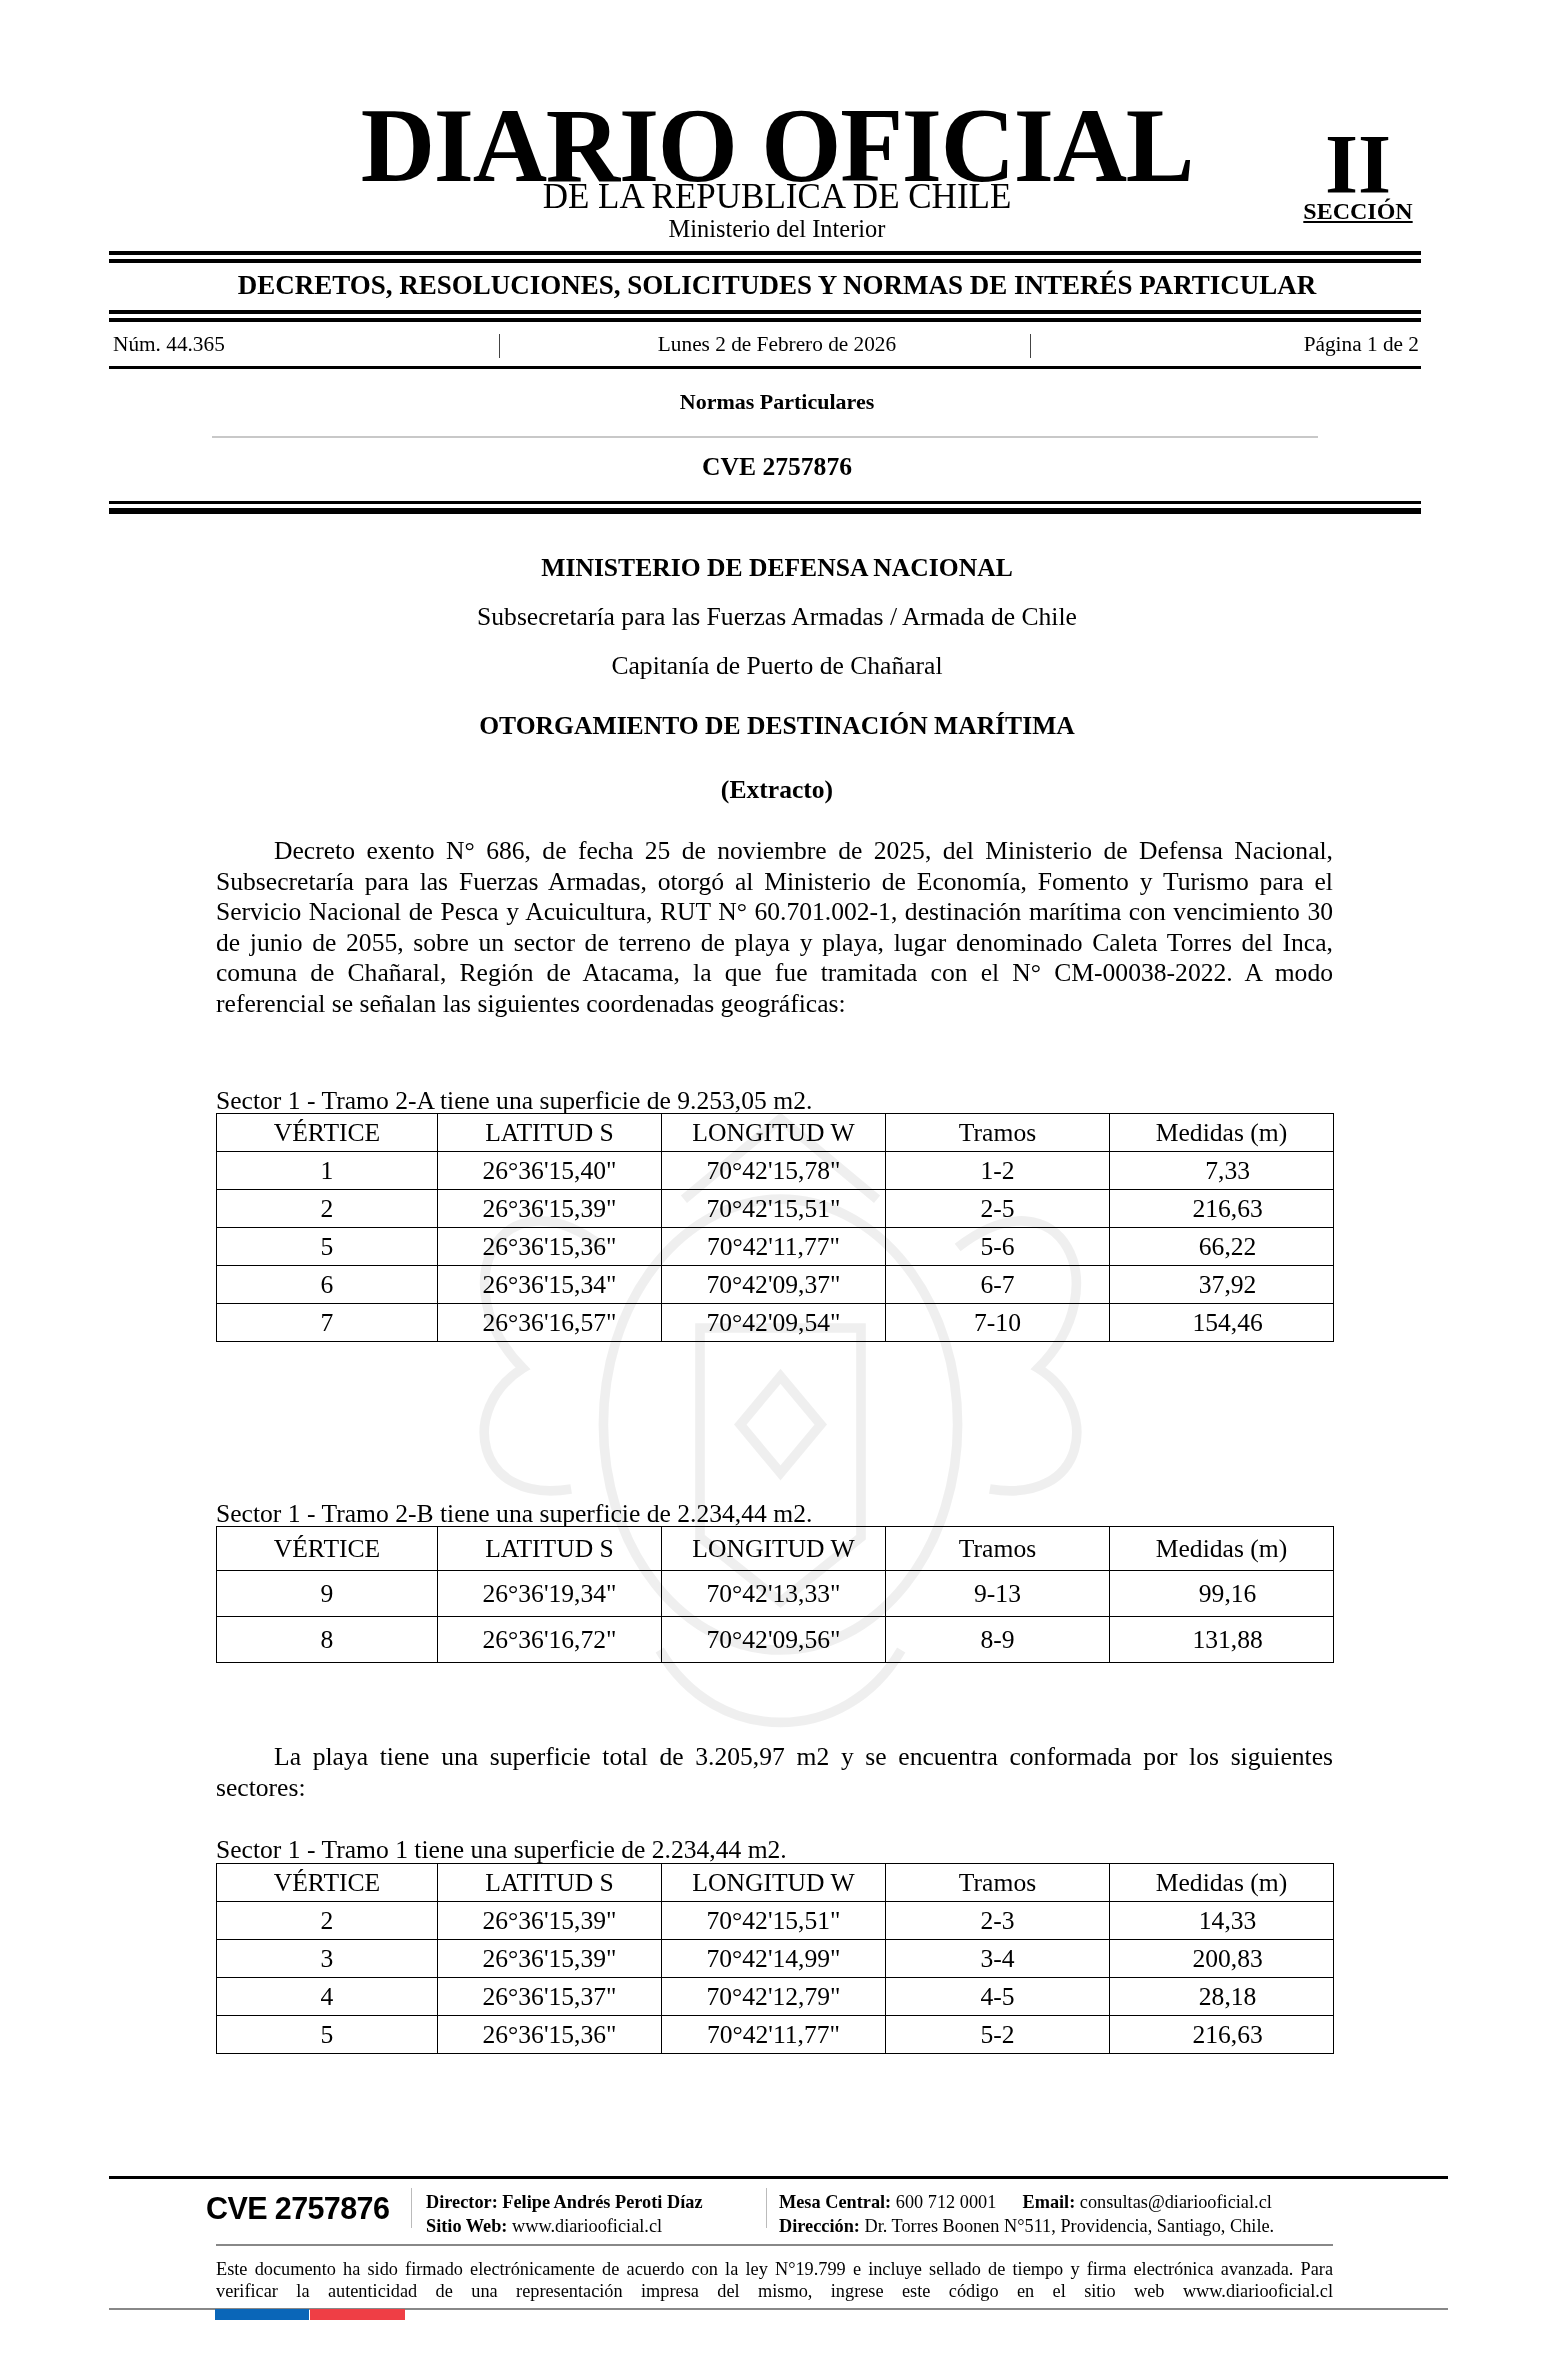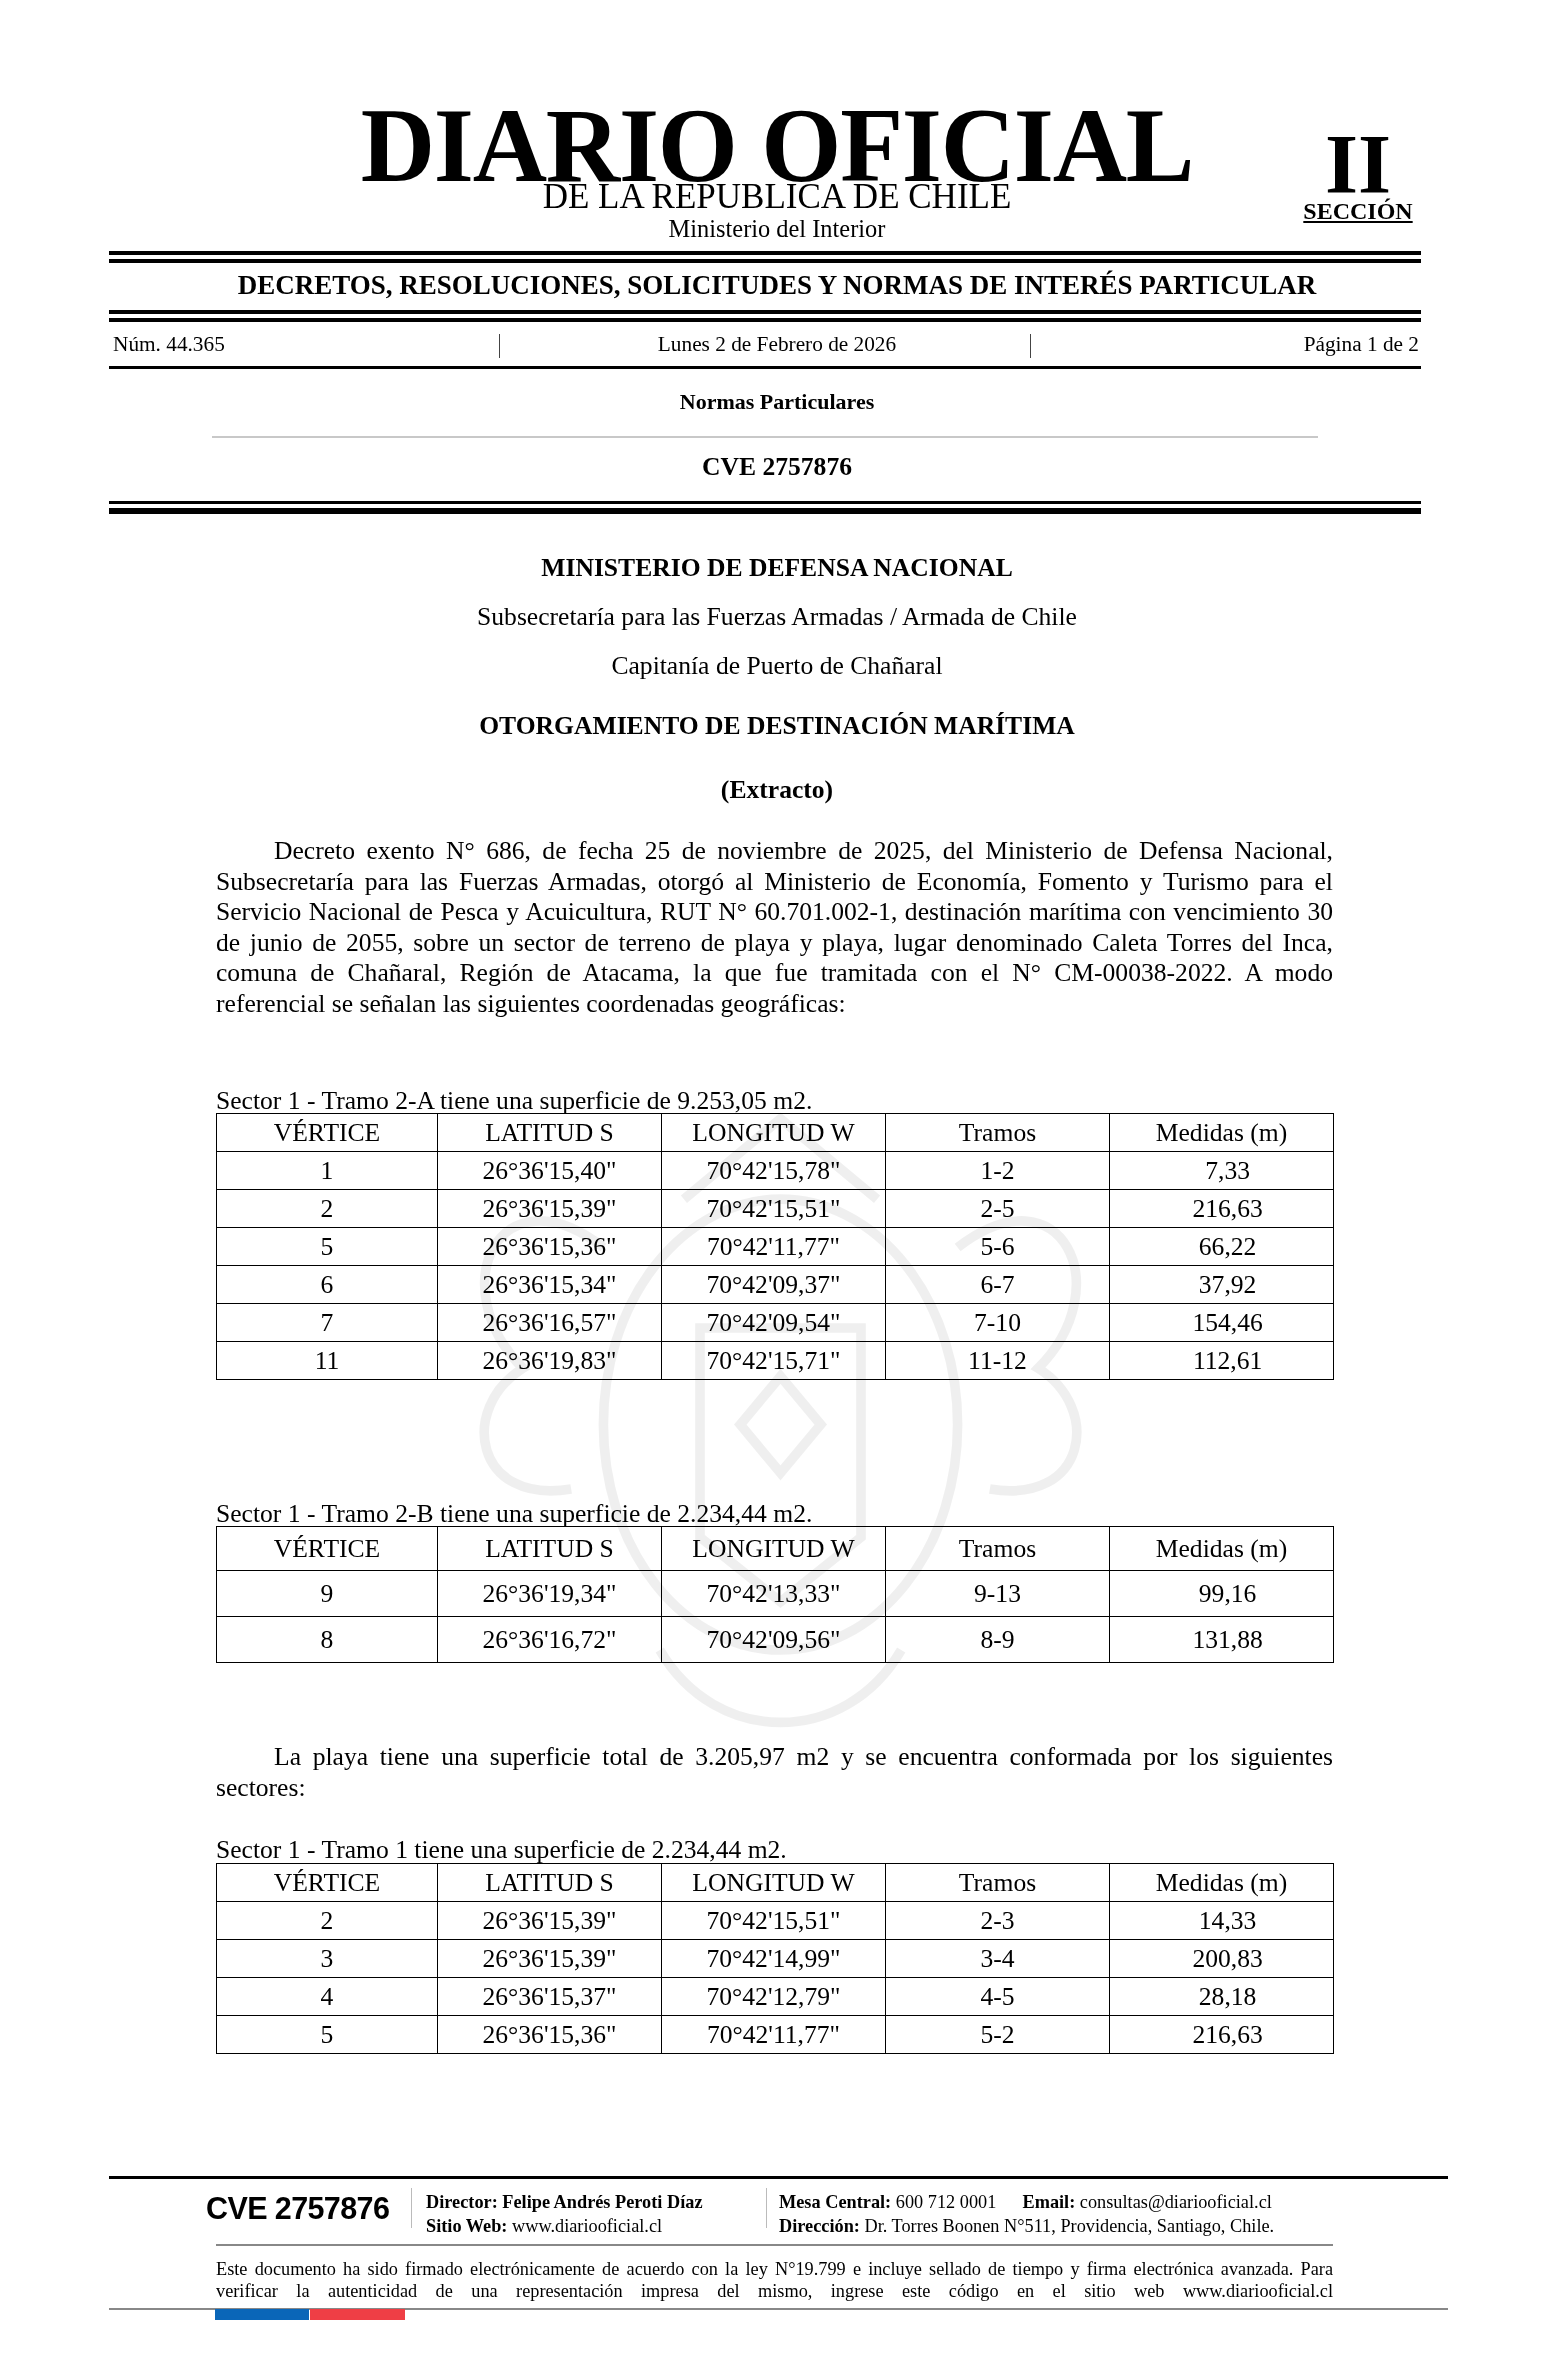--- a/index.html
+++ b/index.html
@@ -165,27 +165,20 @@
         <td>70°42'09,37"</td>
         <td>6-7</td>
         <td class="num-right">37,92</td>
       </tr>
       <tr>
         <td>7</td>
         <td>26°36'16,57"</td>
         <td>70°42'09,54"</td>
         <td>7-10</td>
         <td class="num-right">154,46</td>
-      </tr>
-      <tr>
-        <td>11</td>
-        <td>26°36'19,83"</td>
-        <td>70°42'15,71"</td>
-        <td>11-12</td>
-        <td class="num-right">112,61</td>
       </tr>
     </tbody>
 </table>
 
 <div class="tbl-caption" style="top:1501px;">Sector 1 - Tramo 2-B tiene una superficie de 2.234,44 m2.</div>
 <table id="t2" class="coords" style="top:1526px;">
   <colgroup>
       <col class="c1">
       <col class="c2">
       <col class="c3">

